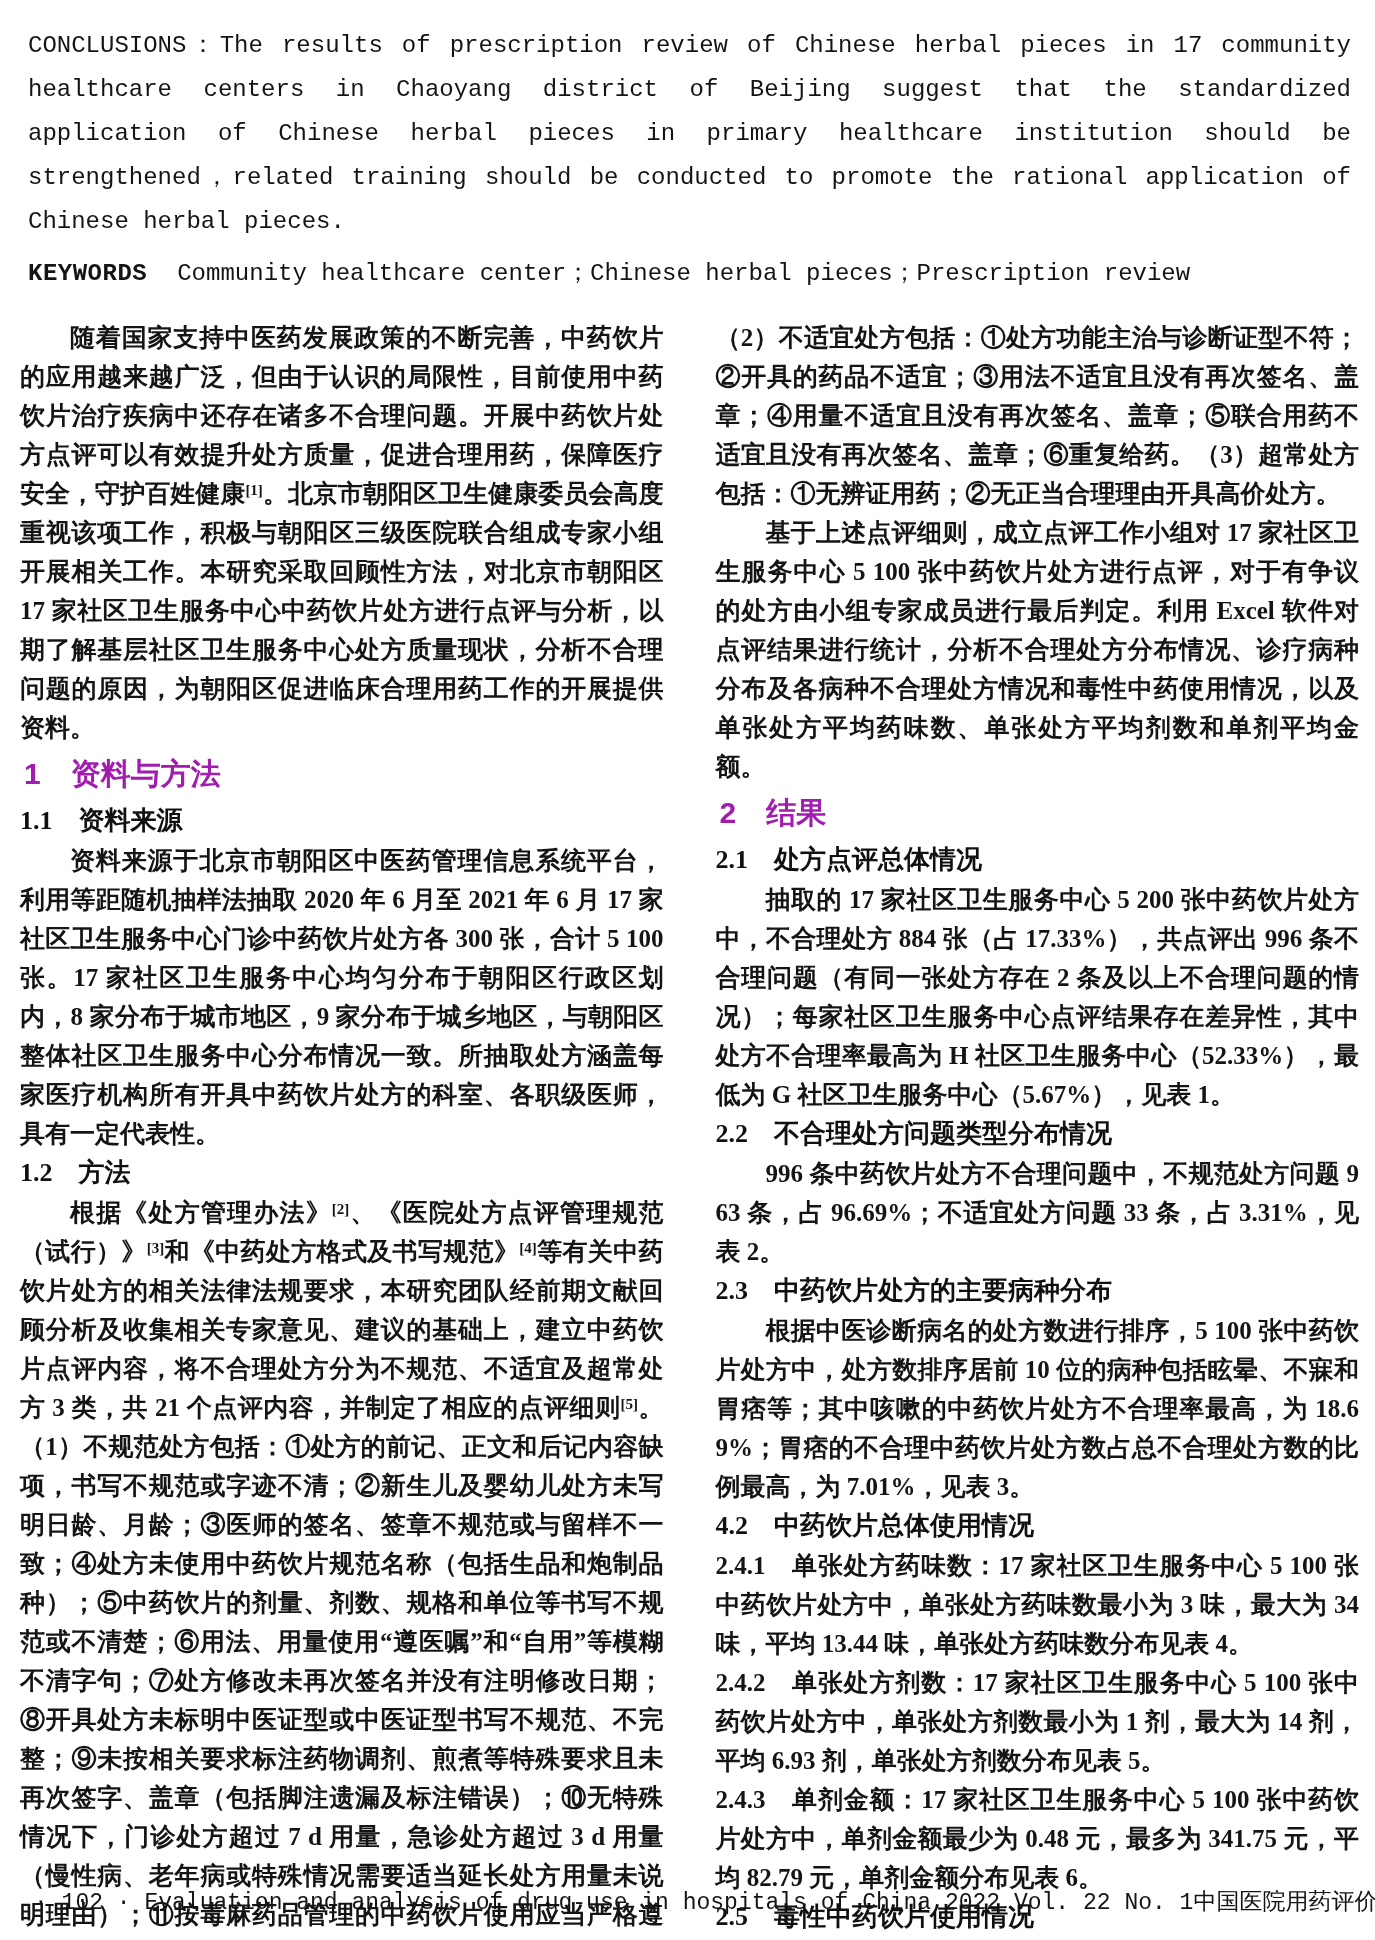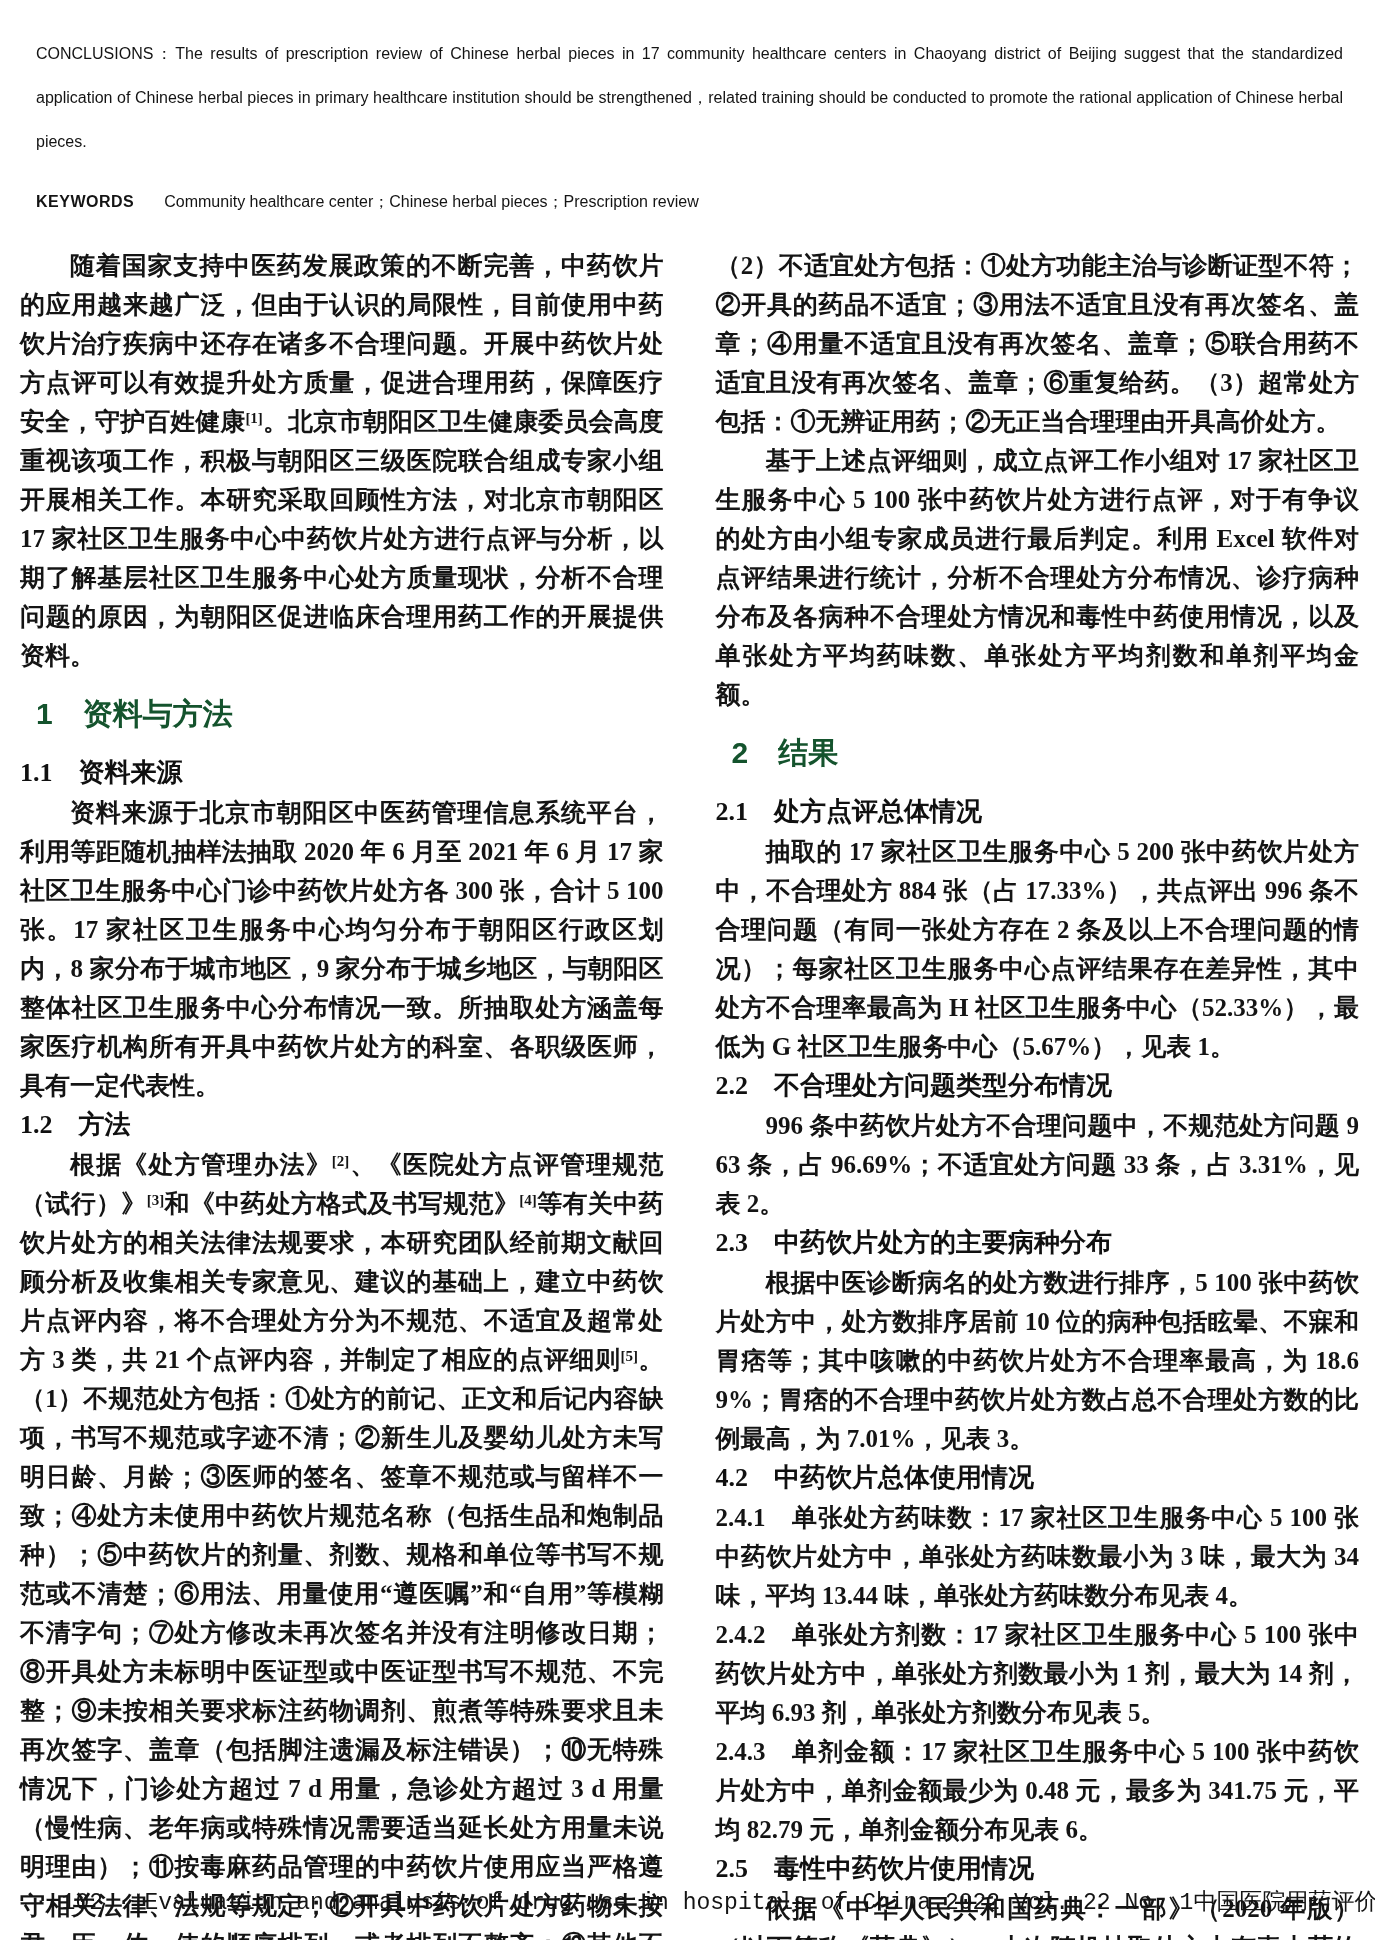--- a/index.html
+++ b/index.html
@@ -8,40 +8,40 @@
     width:1375px;height:1940px;
     margin:0 auto;
     background:#ffffff;
     box-sizing:border-box;
     padding:16px 16px 0 20px;
     color:#141414;
     overflow:hidden;
   }
   
   .eng{
-    font-family:Liberation Sans, sans-serif;
-    font-size:16px;line-height:44px;
-    text-align:justify;margin:16px;
+    font-family:Liberation Mono, monospace;
+    font-size:24px;line-height:44px;
+    text-align:justify;margin:8px;
   }
   .kw-line{margin-top:0;}
   .kw-label{font-weight:bold;letter-spacing:.5px;margin-right:30px;}
   
   .cols{display:flex;gap:52px;margin-top:22px;}
   .col{flex:1;min-width:0;}
   .cn{
     font-family:"Liberation Serif","DejaVu Serif",serif;
     font-size:25px;line-height:39px;
     text-align:justify;margin:0;
     word-break:break-all;
     font-weight:bold;
   }
   .ind{text-indent:2em;}
   .h-l1{
     font-family:"Liberation Sans","DejaVu Sans",sans-serif;
-    font-size:30px;line-height:46px;font-weight:bold;margin:16px;color:#14532d;
+    font-size:30px;line-height:46px;font-weight:bold;margin:4px;color:#a21caf;
   }
   .h-l2{
     font-family:Liberation Serif, serif;
     font-size:26px;line-height:40px;font-weight:bold;margin:0;color:#101010;
   }
   sup{font-size:15px;line-height:0;vertical-align:7px;}
   
   .footer{
     position:absolute;left:34px;right:28px;bottom:22px;
     display:flex;justify-content:space-between;align-items:baseline;

